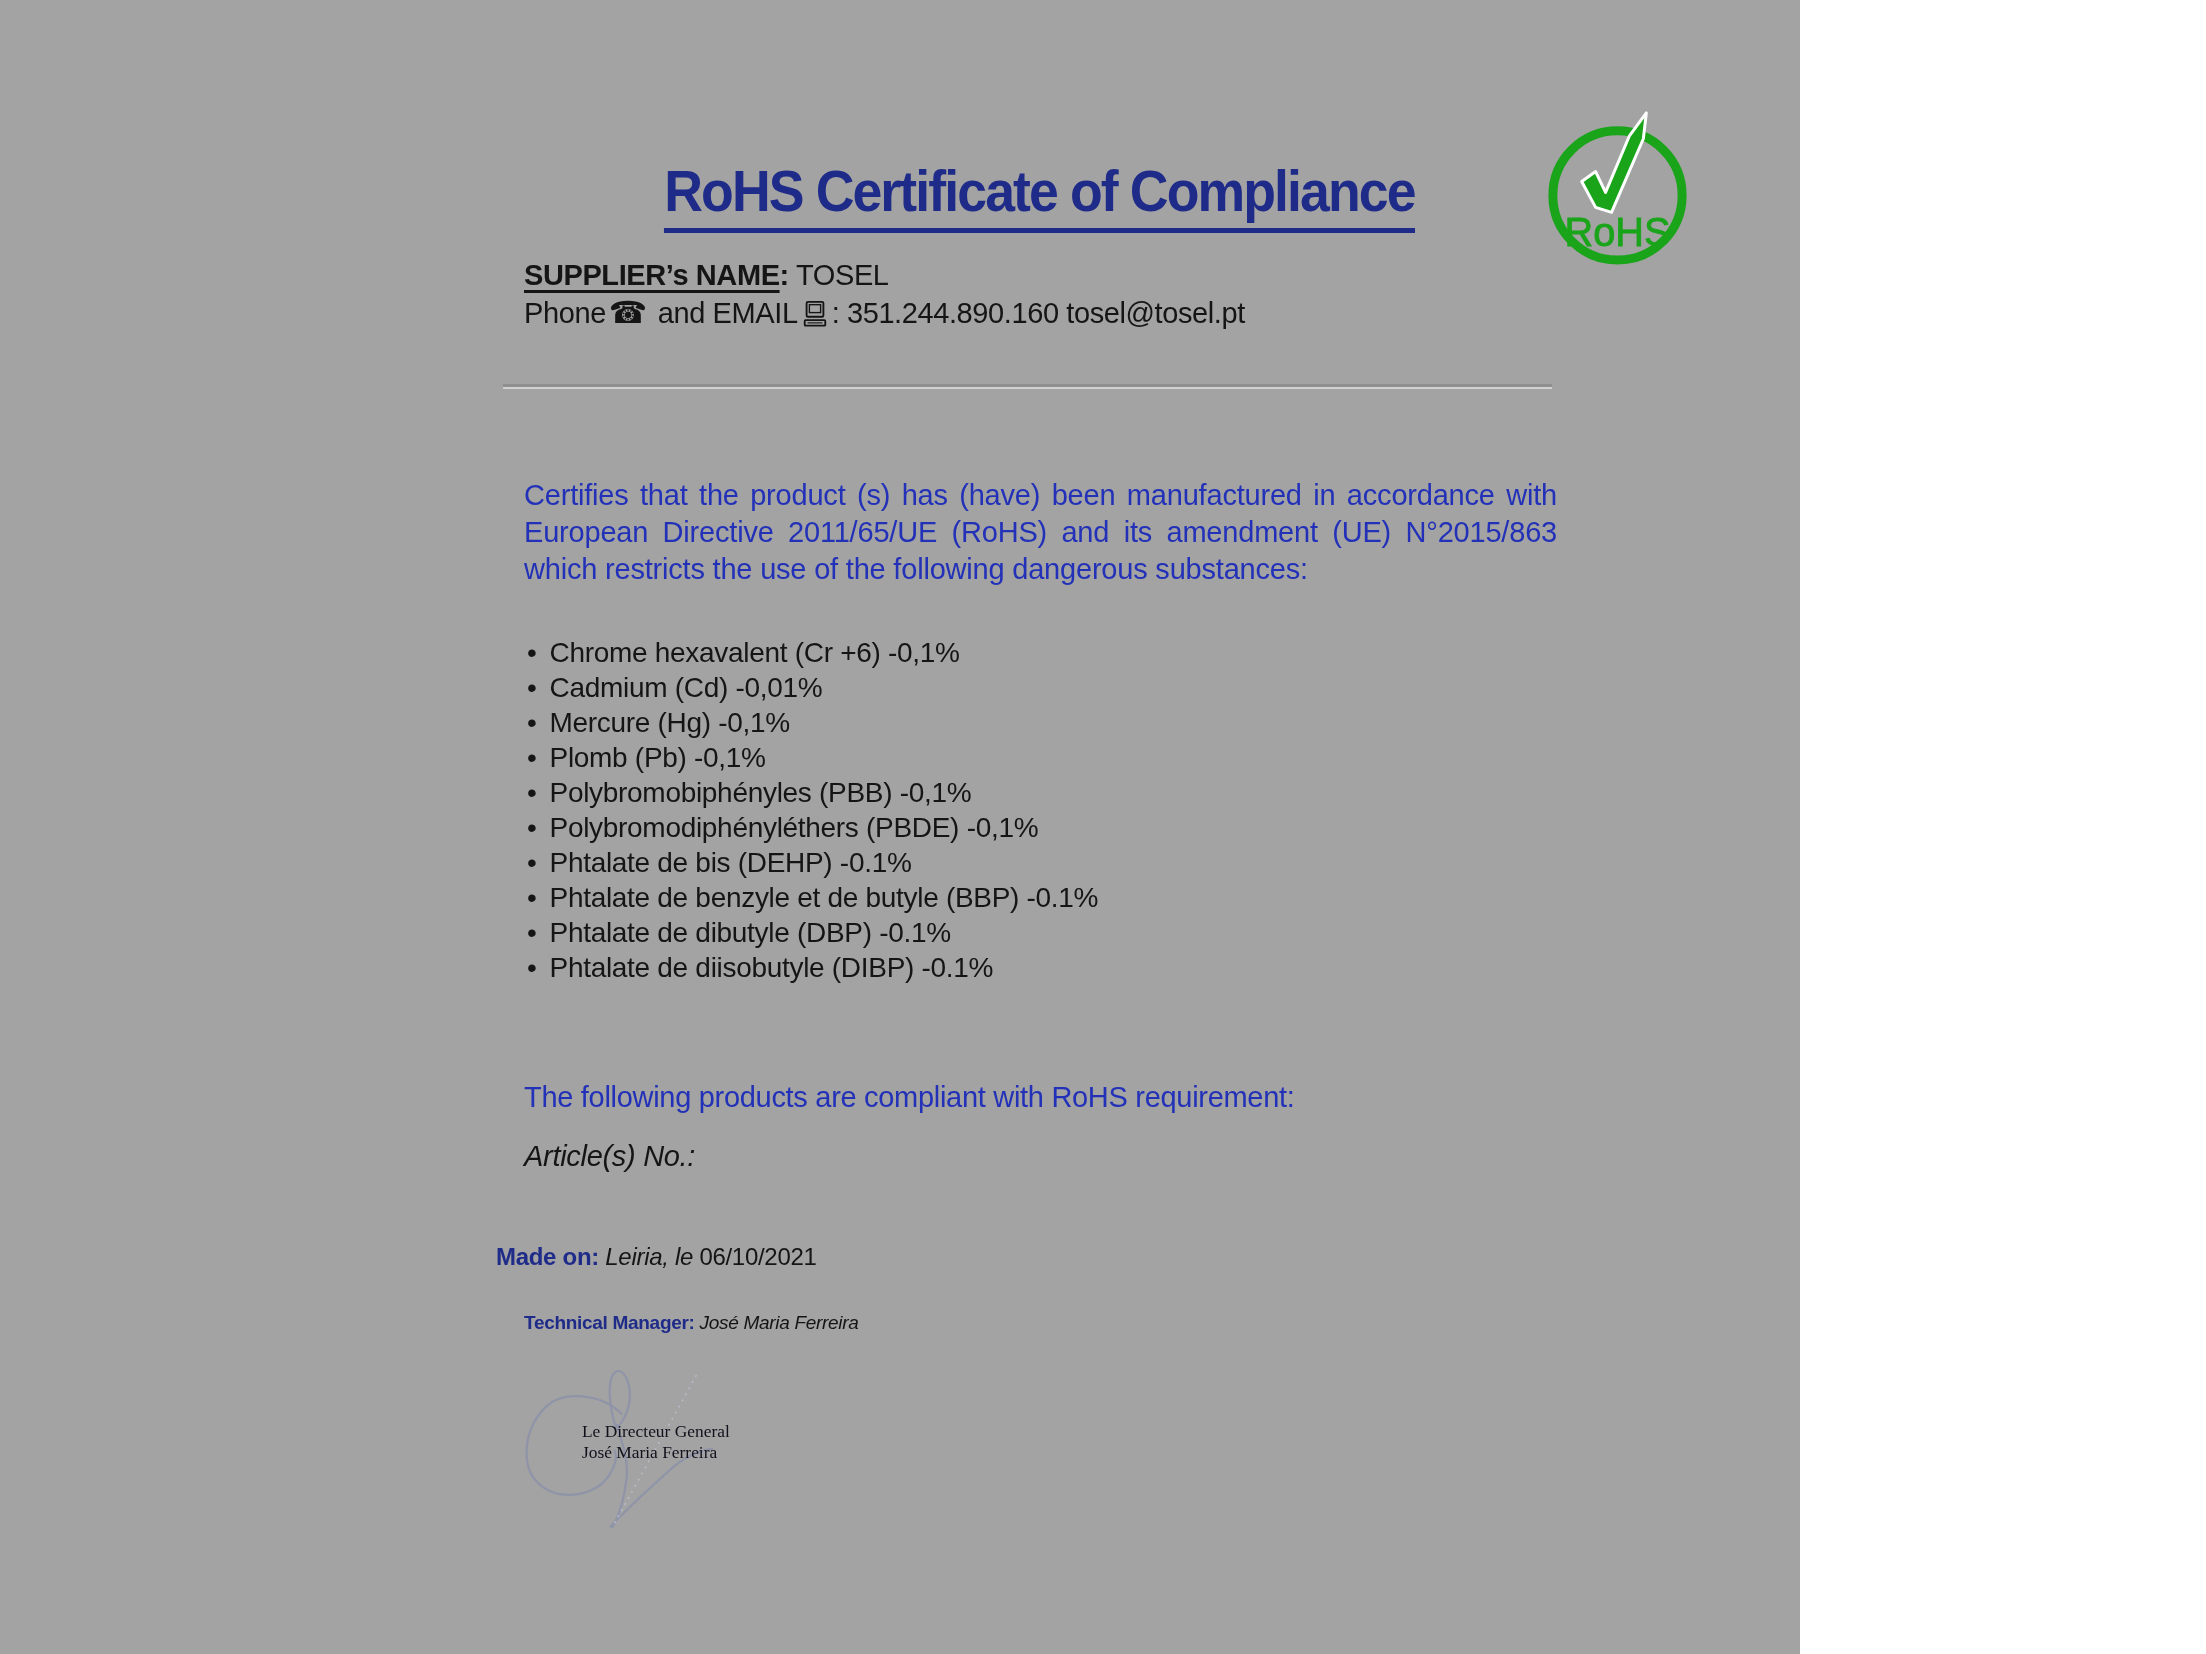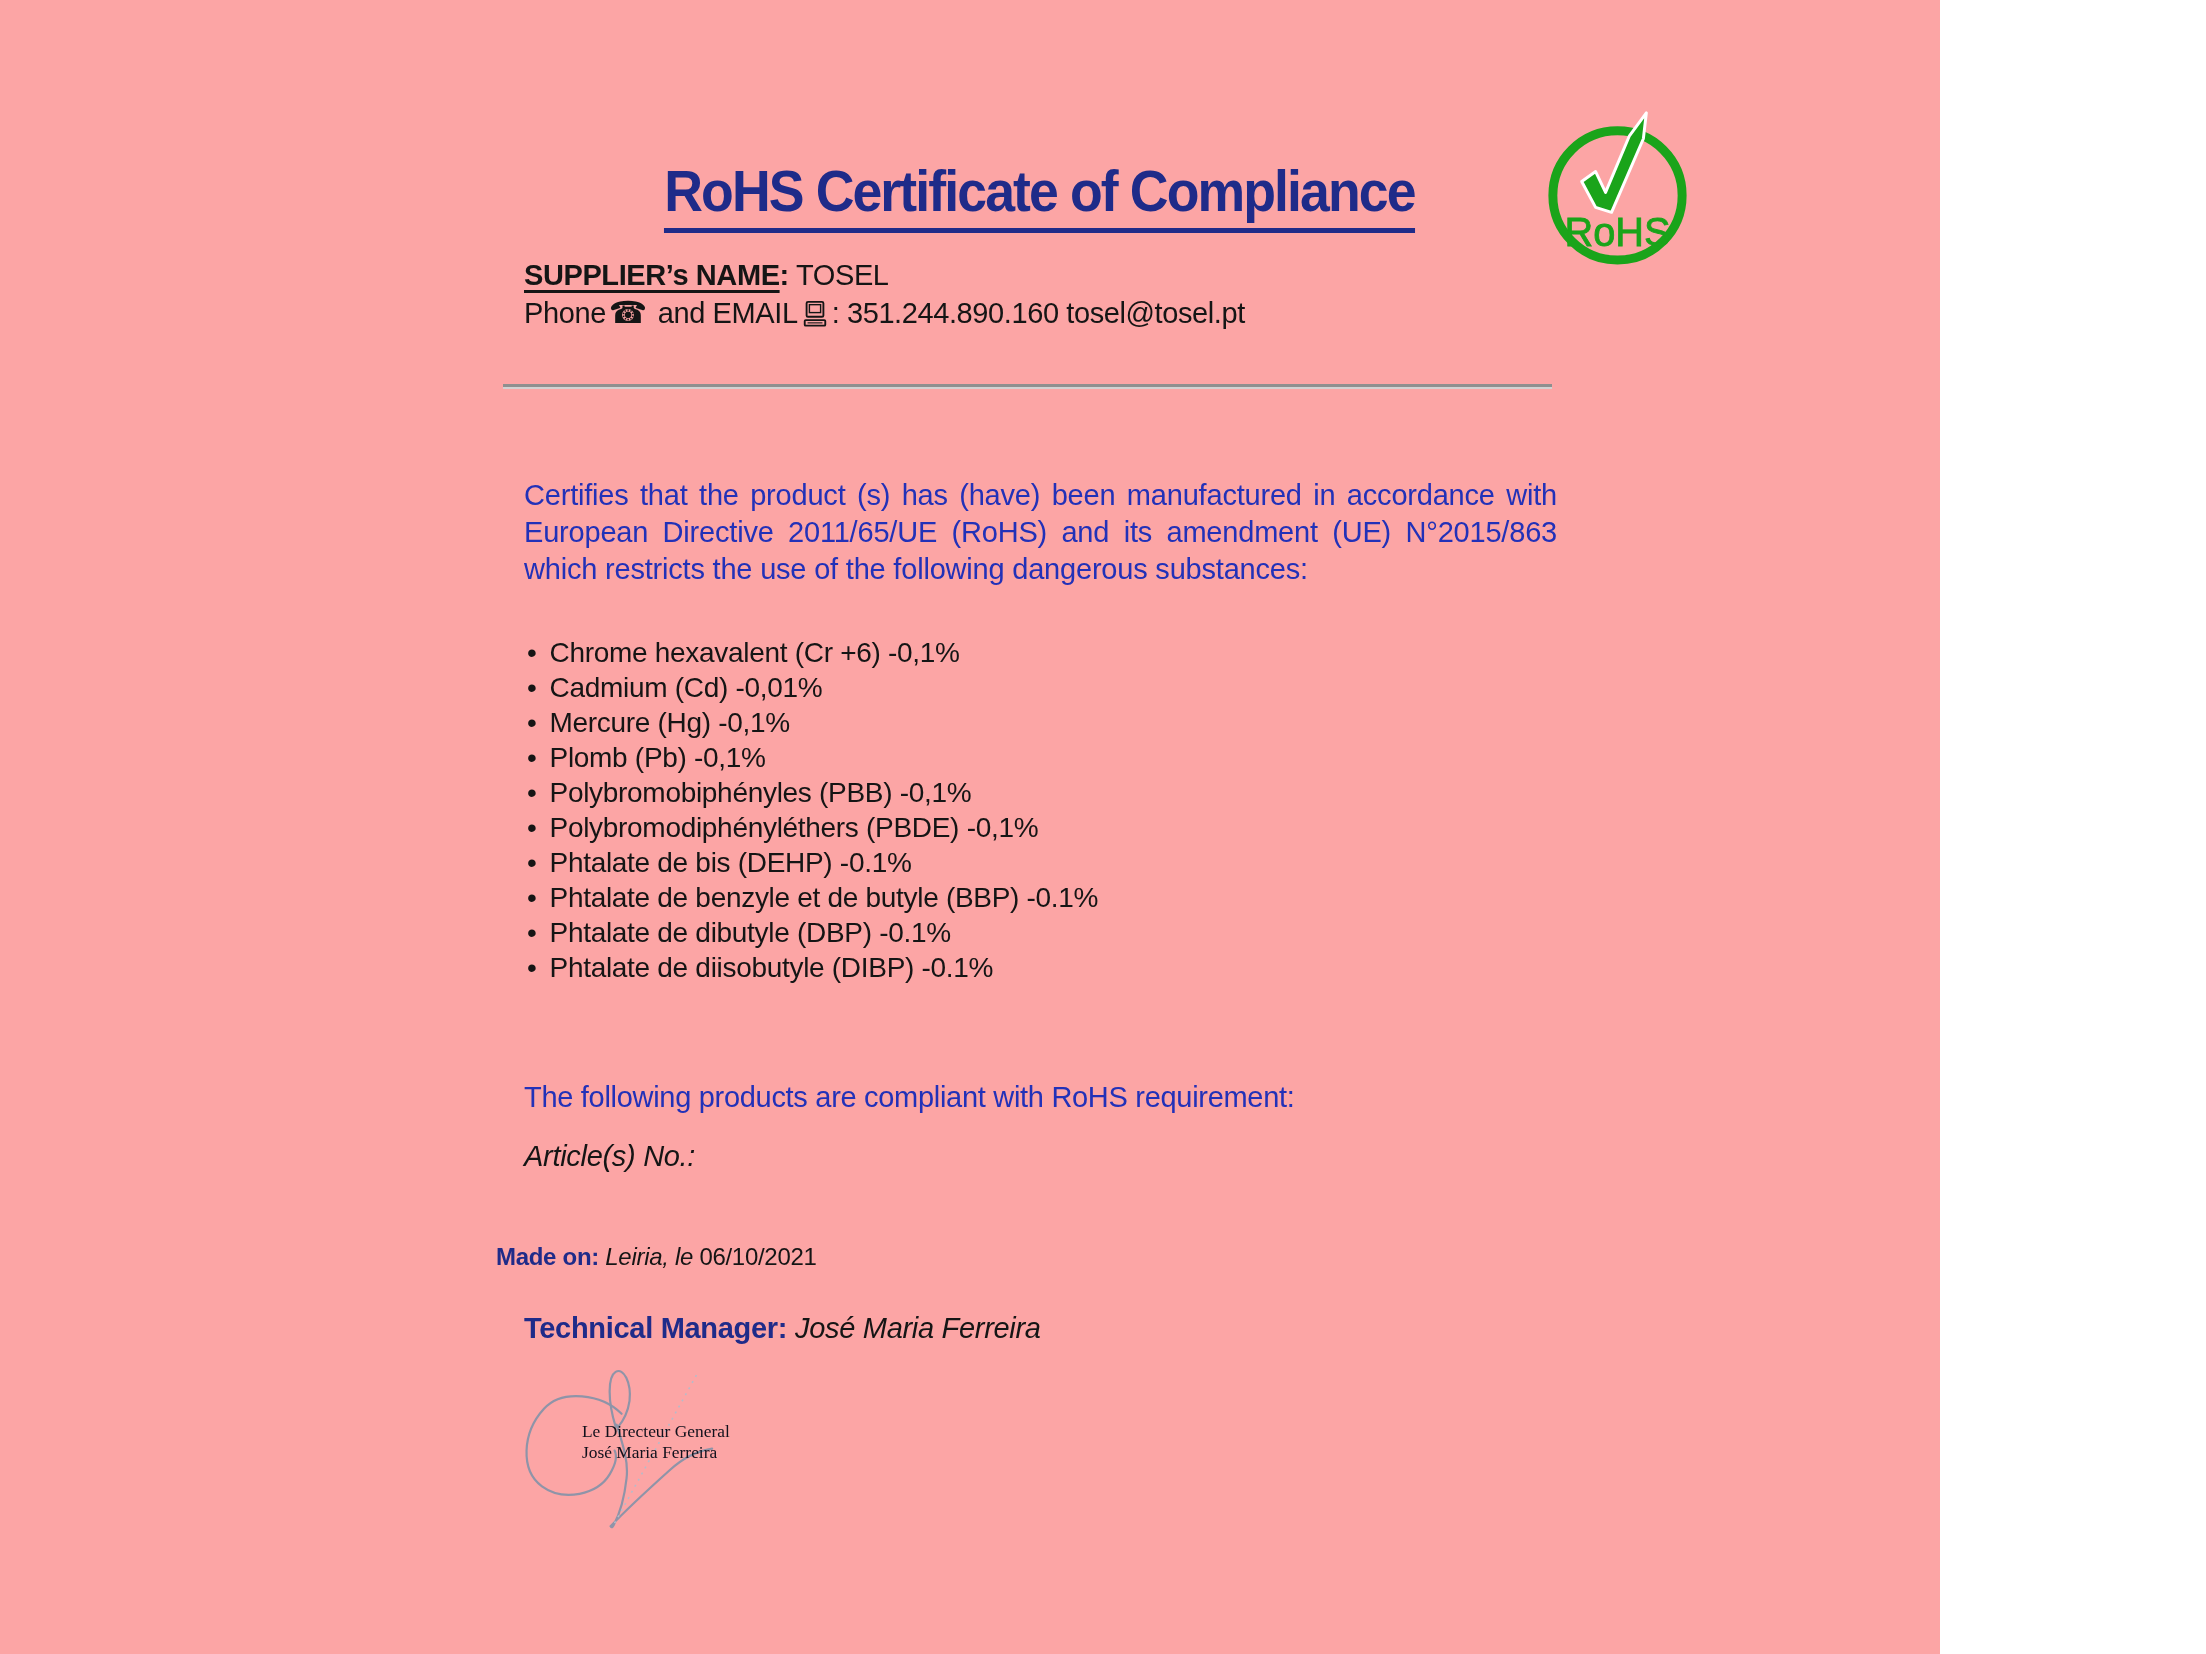--- a/index.html
+++ b/index.html
@@ -1,17 +1,17 @@
 <!DOCTYPE html>
 <html style="--title-navy: #1f2b89; --body-blue: #2231b8; --logo-green: #1aa41a; --text-black: #151515; --rule-gray: #8f8f8f; --rule-light: #d2d2d2; --sig-ink: #8f94a8; --sig-faint: #b7bbc9; --stamp-ink: #11111c;"><head>
 <meta charset="utf-8">
 <style>
   html,body { margin:0; padding:0; background:#ffffff; }
   .page {
-    position:relative; width:1940px; height:1655px; background:#fca5a5;
+    position:relative; width:1800px; height:1655px; background:#a3a3a3;
     font-family:"Liberation Sans","DejaVu Sans",sans-serif;
     color:var(--text-black,#151515); overflow:hidden;
   }
 
   
   .title-wrap { position:absolute; left:524px; top:123px; width:1031px; text-align:center; transform:scaleX(.94); transform-origin:50% 50%; }
   .title {
     display:inline-block; font-size:57px; font-weight:bold; letter-spacing:-2px; line-height:1.08;
     color:var(--title-navy,#1f2b89); border-bottom:5px solid var(--title-navy,#1f2b89); padding-bottom:5px;
   }
@@ -40,21 +40,21 @@
     text-align:justify; letter-spacing:-0.2px; color:var(--body-blue,#2231b8); }
 
   
   .substances { position:absolute; left:527px; top:635px; font-size:28px; letter-spacing:-0.3px; line-height:35px; }
   .li::before { content:"•"; margin-right:13px; }
 
   .products-line { position:absolute; left:524px; top:1081px; font-size:29px; letter-spacing:-0.3px; color:var(--body-blue,#2231b8); }
   .article-line  { position:absolute; left:524px; top:1140px; font-size:29px; letter-spacing:-0.3px;font-style:italic; }
 
   .made-on  { position:absolute; left:496px; top:1243px; font-size:24px; letter-spacing:-0.3px; }
-  .manager  { position:absolute; left:524px; top:1312px; font-size:29px; letter-spacing:-0.3px; }
+  .manager  { position:absolute; left:524px; top:1312px; font-size:19px; letter-spacing:-0.3px; }
   .label-navy { font-weight:bold; color:var(--title-navy,#1f2b89); }
   .it { font-style:italic; }
 
   
   .signature { position:absolute; left:502px; top:1359px; width:269px; height:199px; }
   .sig-svg { position:absolute; left:0; top:0; }
   .ink { fill:none; stroke:var(--sig-ink,#8f94a8); stroke-width:2.2px; stroke-linecap:round; }
   .ink-faint { fill:none; stroke:var(--sig-faint,#b7bbc9); stroke-width:1.6px; stroke-dasharray:2 5; }
   .stamp { position:absolute; left:80px; top:62px; font-family:"Liberation Serif","DejaVu Serif",serif;
     font-size:17.4px; line-height:21px; color:var(--stamp-ink,#11111c); white-space:nowrap; }

